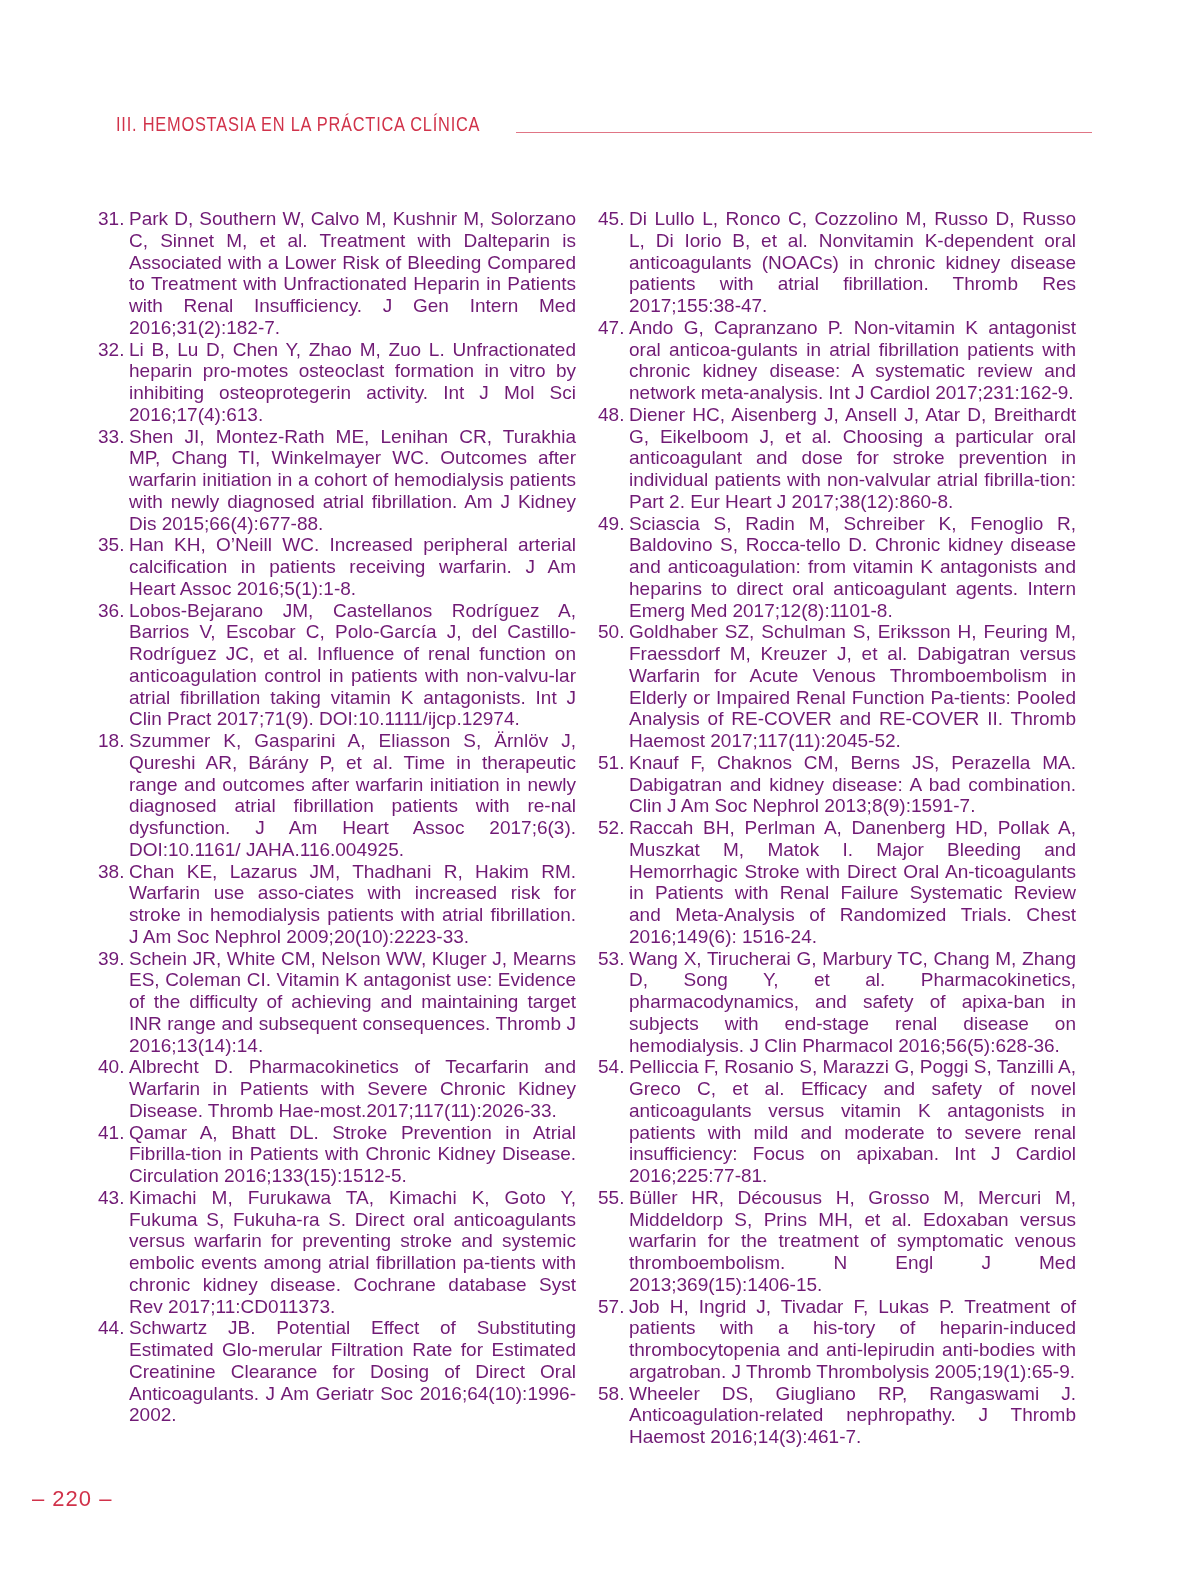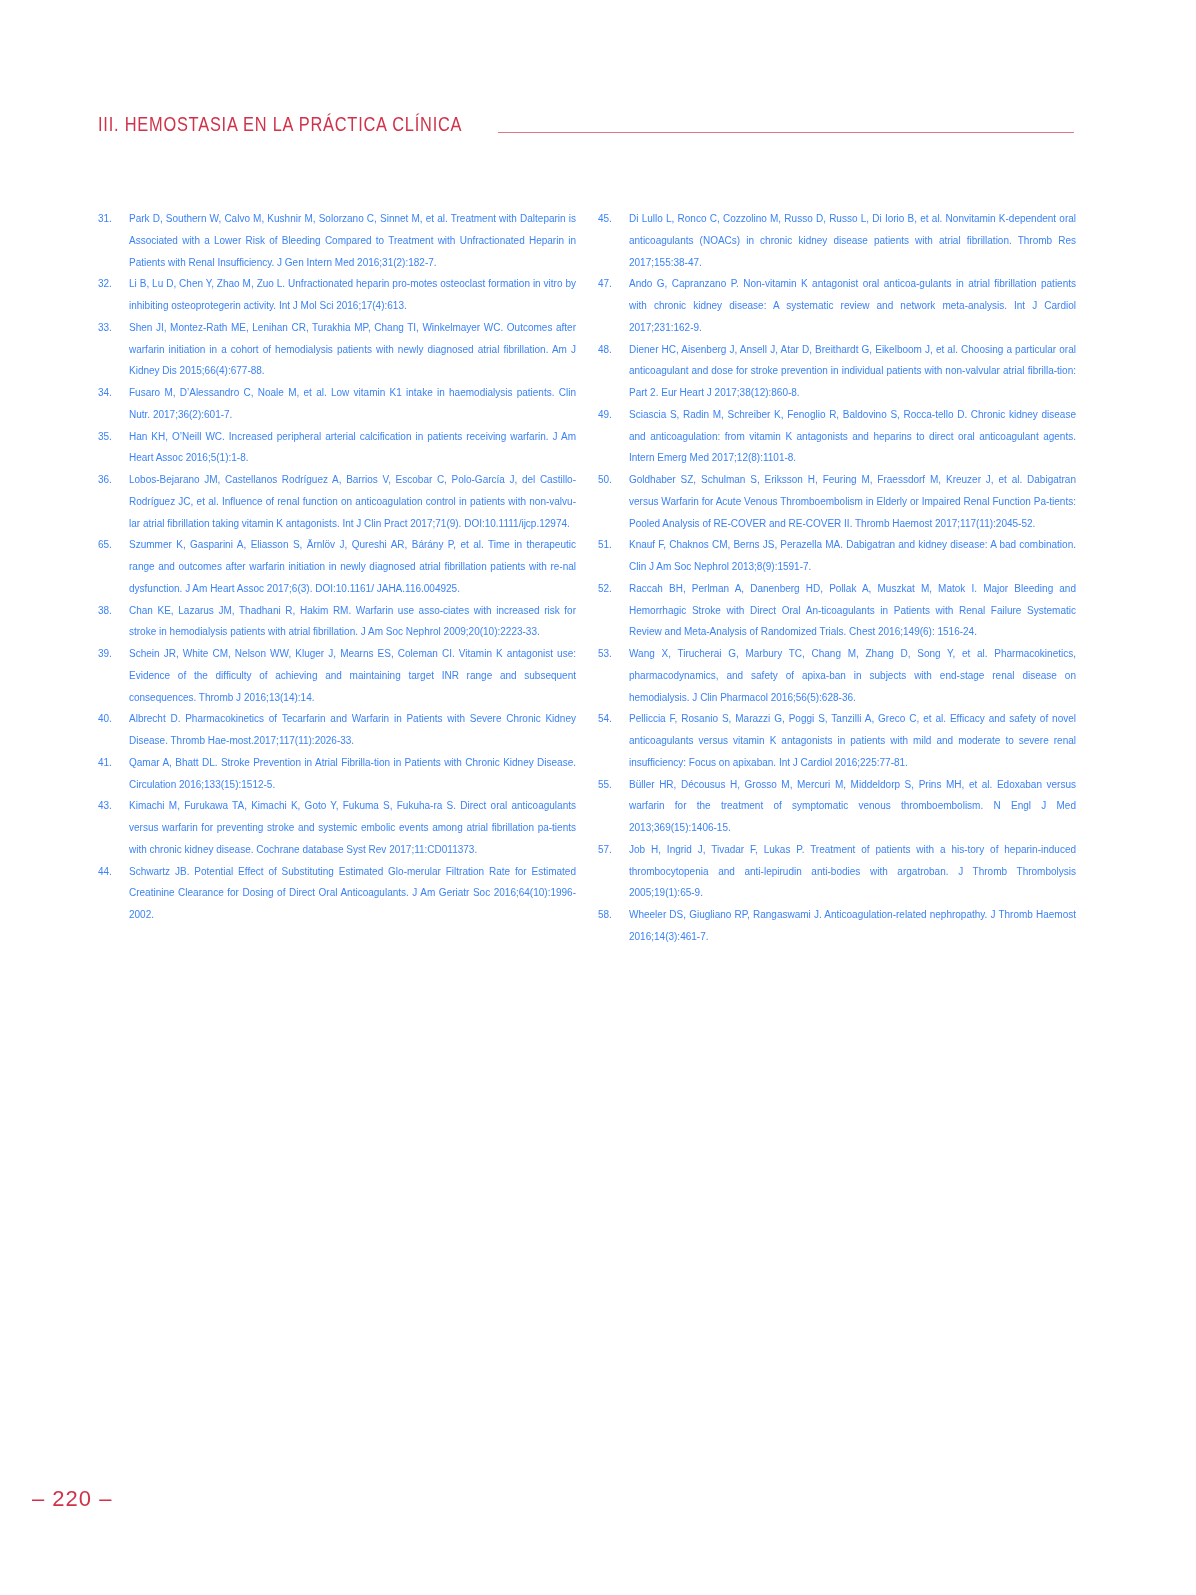--- a/index.html
+++ b/index.html
@@ -10,21 +10,21 @@
     body {
       width: 1196px;
       height: 1595px;
       position: relative;
       overflow: hidden;
       font-family: "Liberation Sans", sans-serif;
       color: #4a4a4a;
     }
     .running-header {
       position: absolute;
-      left: 98px;
+      left: 116px;
       top: 110px;
       width: 976px;
       height: 26px;
       display: flex;
       align-items: flex-end;
     }
     .running-header .title {
       font-family: "Liberation Sans Narrow", "Liberation Sans", sans-serif;
       font-size: 21px;
       letter-spacing: 1px;
@@ -43,23 +43,23 @@
     }
     .column {
       position: absolute;
       top: 208px;
       width: 478px;
     }
     .col-left { left: 98px; }
     .col-right { left: 598px; }
     .ref {
       display: flex;
-      font-size: 10px;
+      font-size: 19px;
       line-height: 21.75px;
-      color: #3b82f6;
+      color: #701a75;
     }
     .ref .num {
       width: 31px;
       flex: none;
       text-align: left;
     }
     .ref .text {
       flex: 1;
       text-align: justify;
       hyphens: manual;
@@ -91,33 +91,29 @@
     </div>
   <div class="ref">
       <span class="num">32.</span>
       <span class="text">Li B, Lu D, Chen Y, Zhao M, Zuo L. Unfractionated heparin pro-motes osteoclast formation in vitro by inhibiting osteoprotegerin activity. Int J Mol Sci 2016;17(4):613.</span>
     </div>
   <div class="ref">
       <span class="num">33.</span>
       <span class="text">Shen JI, Montez-Rath ME, Lenihan CR, Turakhia MP, Chang TI, Winkelmayer WC. Outcomes after warfarin initiation in a cohort of hemodialysis patients with newly diagnosed atrial fibrillation. Am J Kidney Dis 2015;66(4):677-88.</span>
     </div>
   <div class="ref">
-      <span class="num">34.</span>
-      <span class="text">Fusaro M, D’Alessandro C, Noale M, et al. Low vitamin K1 intake in haemodialysis patients. Clin Nutr. 2017;36(2):601-7.</span>
-    </div>
-  <div class="ref">
       <span class="num">35.</span>
       <span class="text">Han KH, O’Neill WC. Increased peripheral arterial calcification in patients receiving warfarin. J Am Heart Assoc 2016;5(1):1-8.</span>
     </div>
   <div class="ref">
       <span class="num">36.</span>
       <span class="text">Lobos-Bejarano JM, Castellanos Rodríguez A, Barrios V, Escobar C, Polo-García J, del Castillo-Rodríguez JC, et al. Influence of renal function on anticoagulation control in patients with non-valvu-lar atrial fibrillation taking vitamin K antagonists. Int J Clin Pract 2017;71(9). DOI:10.1111/ijcp.12974.</span>
     </div>
   <div class="ref">
-      <span class="num">65.</span>
+      <span class="num">18.</span>
       <span class="text">Szummer K, Gasparini A, Eliasson S, Ärnlöv J, Qureshi AR, Bárány P, et al. Time in therapeutic range and outcomes after warfarin initiation in newly diagnosed atrial fibrillation patients with re-nal dysfunction. J Am Heart Assoc 2017;6(3). DOI:10.1161/ JAHA.116.004925.</span>
     </div>
   <div class="ref">
       <span class="num">38.</span>
       <span class="text">Chan KE, Lazarus JM, Thadhani R, Hakim RM. Warfarin use asso-ciates with increased risk for stroke in hemodialysis patients with atrial fibrillation. J Am Soc Nephrol 2009;20(10):2223-33.</span>
     </div>
   <div class="ref">
       <span class="num">39.</span>
       <span class="text">Schein JR, White CM, Nelson WW, Kluger J, Mearns ES, Coleman CI. Vitamin K antagonist use: Evidence of the difficulty of achieving and maintaining target INR range and subsequent consequences. Thromb J 2016;13(14):14.</span>
     </div>

